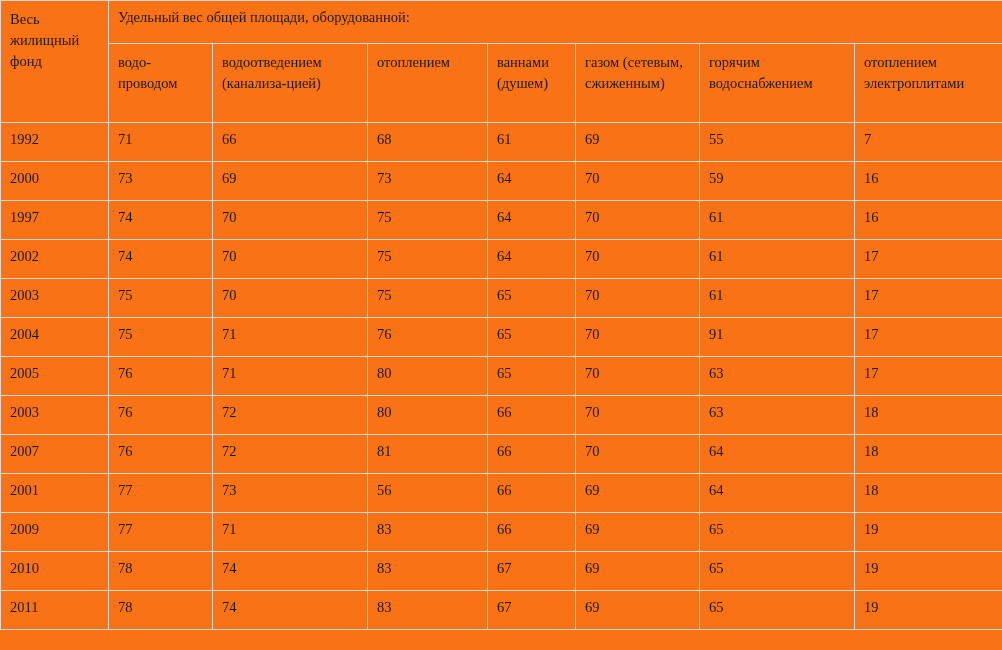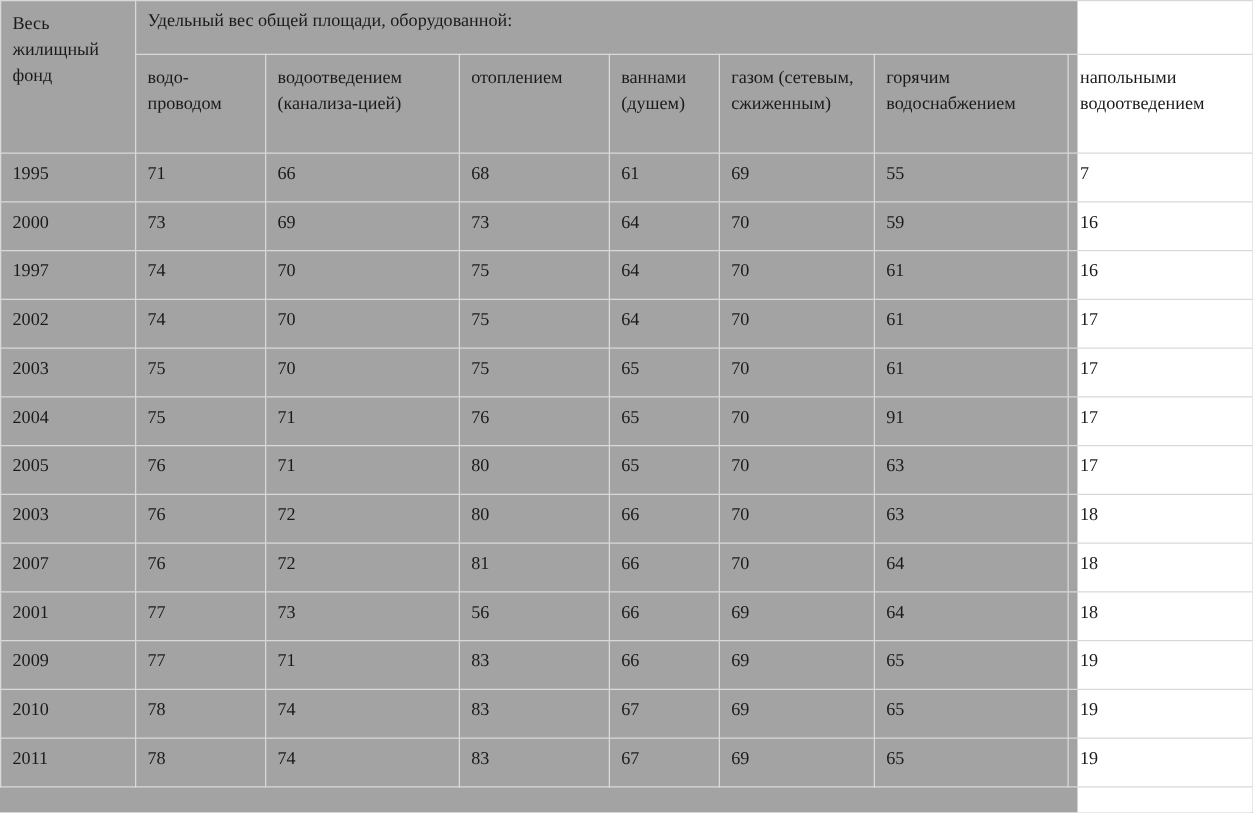--- a/index.html
+++ b/index.html
@@ -8,24 +8,24 @@
     background: #ffffff;
   }
   body {
     width: 1002px;
     height: 650px;
     font-family: "Liberation Serif", serif;
     color: #1a1a1a;
     overflow: hidden;
   }
   .sheet {
-    width: 862px;
+    width: 1002px;
     height: 650px;
     position: relative;
-    background: #a3a3a3;
+    background: #f97316;
     font-family: Liberation Serif, serif;
   }
   table.stats {
     border-collapse: collapse;
     width: 1002px;
     table-layout: fixed;
     font-size: 14.5px;
   }
   table.stats td, table.stats th {
     border: 1px solid #d9d9d9;
@@ -93,26 +93,26 @@
         <th class="stub" rowspan="2">Весь жилищный фонд</th>
         <th class="group-head" colspan="7">Удельный вес общей площади, оборудованной:</th>
       </tr>
       <tr>
         <th class="sub-head">водо-проводом</th>
         <th class="sub-head">водоотведением (канализа-цией)</th>
         <th class="sub-head">отоплением</th>
         <th class="sub-head">ваннами (душем)</th>
         <th class="sub-head">газом (сетевым, сжиженным)</th>
         <th class="sub-head">горячим водоснабжением</th>
-        <th class="sub-head">напольными водоотведением</th>
+        <th class="sub-head">отоплением электроплитами</th>
       </tr>
     </thead>
     <tbody>
       <tr>
-        <td class="year-cell">1995</td>
+        <td class="year-cell">1992</td>
         <td>71</td>
         <td>66</td>
         <td>68</td>
         <td>61</td>
         <td>69</td>
         <td>55</td>
         <td>7</td>
       </tr>
       <tr>
         <td class="year-cell">2000</td>

